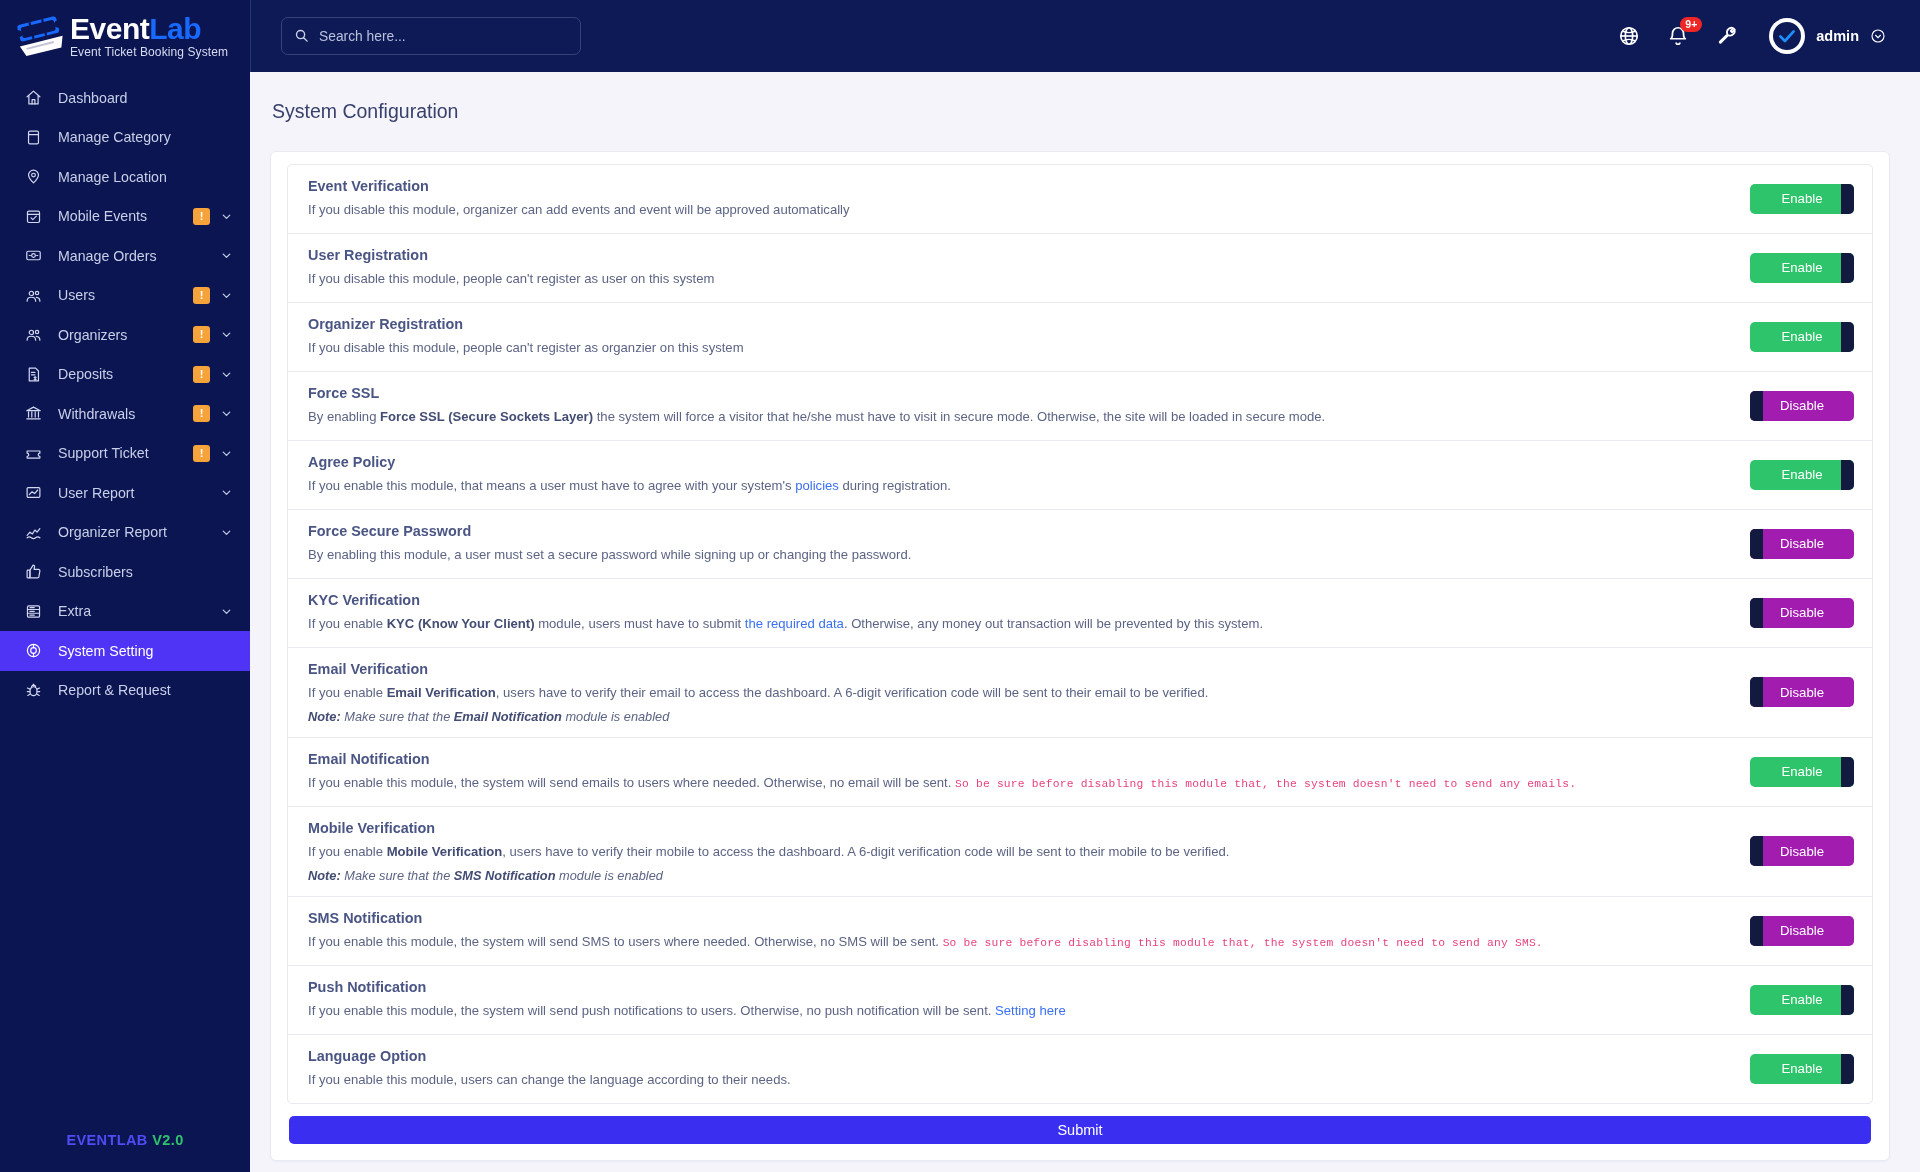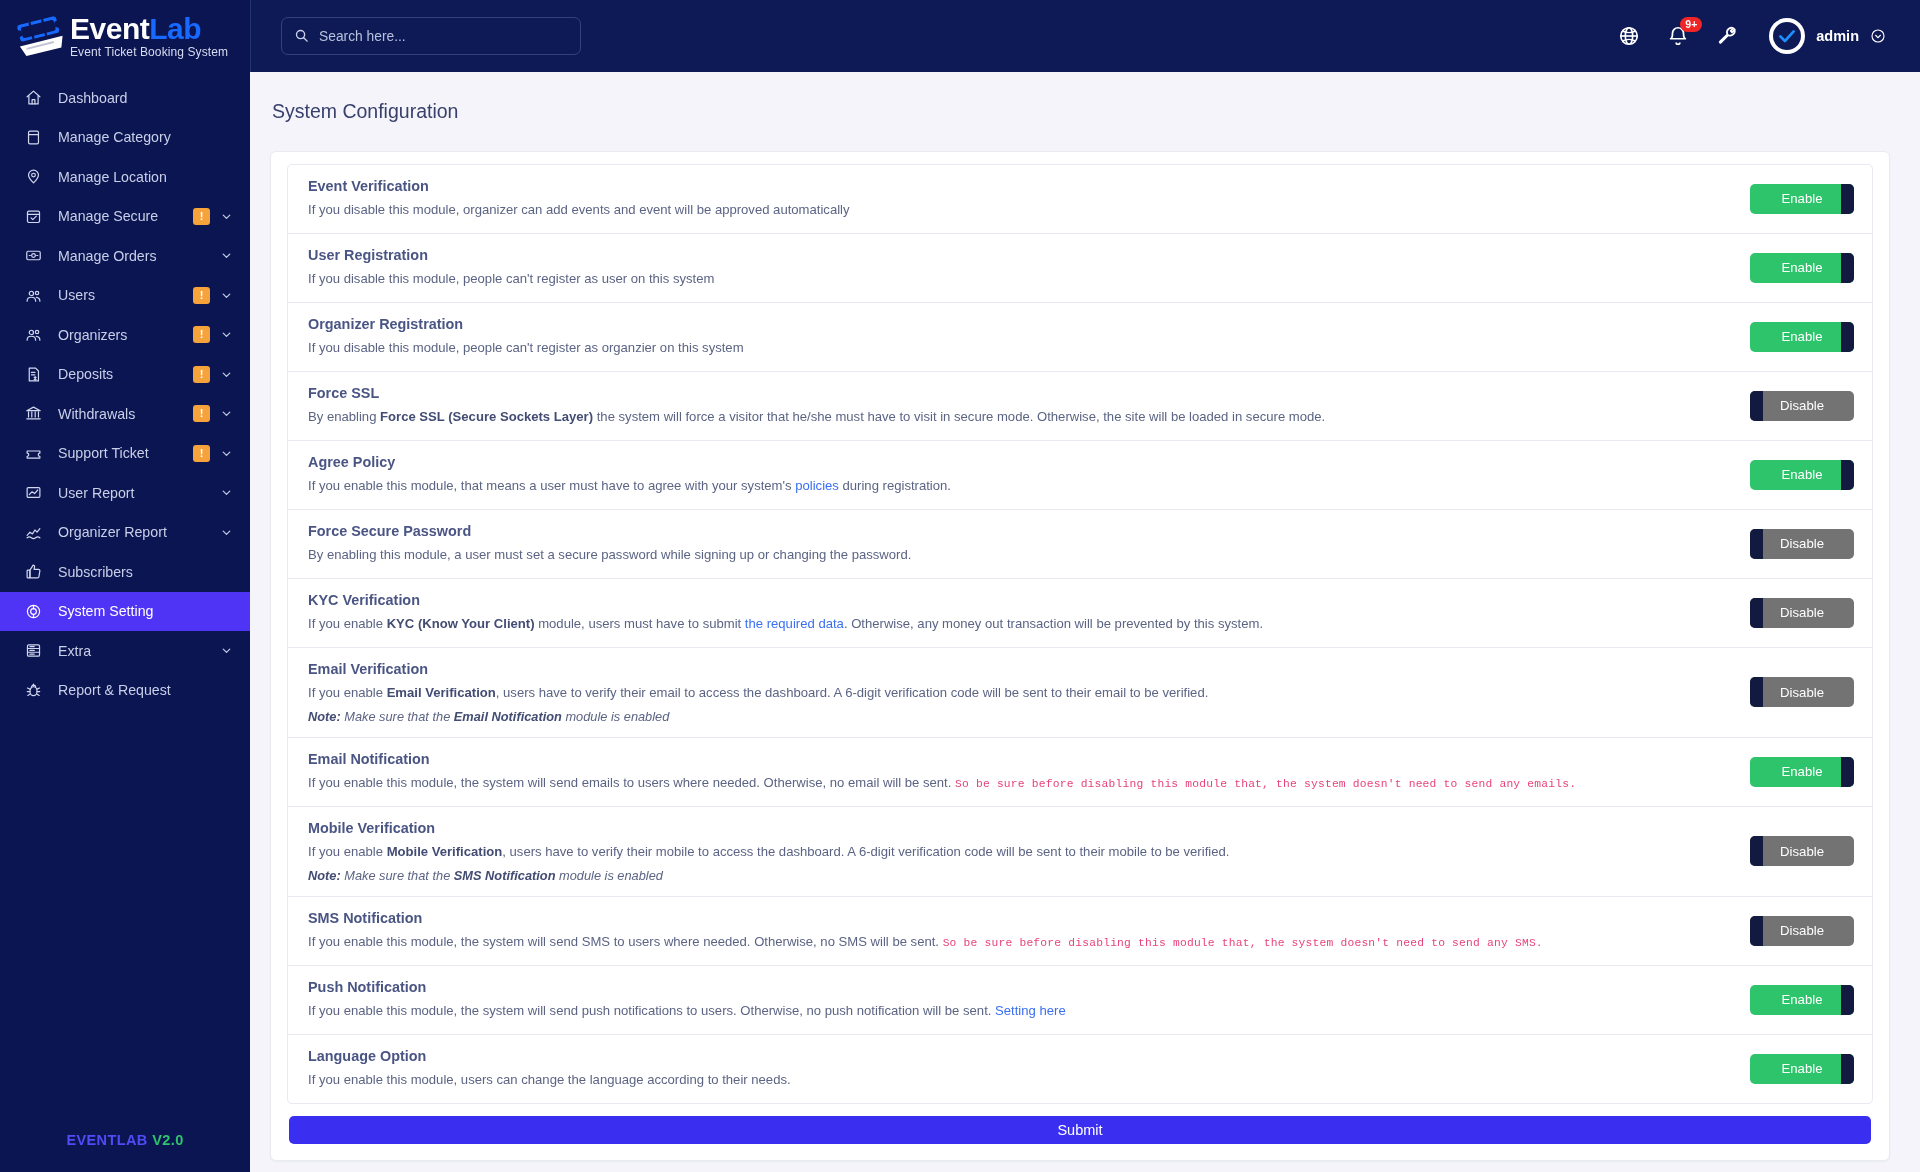--- a/index.html
+++ b/index.html
@@ -151,21 +151,21 @@
     display: flex; align-items: center; justify-content: center;
     cursor: pointer; user-select: none;
   }
   .toggle .lbl { color: #ffffff; font-size: 13.2px; font-weight: 500; z-index: 2; text-align: right; }
   .toggle .knob {
     position: absolute; top: 0; width: 13px; height: 30px;
     background: #131a3f; border-radius: 5px;
   }
   .toggle.on { background: #2ec46b; }
   .toggle.on .knob { right: 0; border-radius: 0 5px 5px 0; }
-  .toggle.off { background: #737373; margin-left: 29px; }
+  .toggle.off { background: #a21caf; margin-left: 29px; }
   .toggle.off .knob { left: 0; border-radius: 5px 0 0 5px; }
 
   .submit-wrap { padding: 12px 2px 0 2px; }
   .submit-btn {
     width: 100%; height: 28px;
     background: #3a2ff0; color: #ffffff;
     border: none; border-radius: 5px;
     font-size: 14.5px; font-family: "Liberation Sans", sans-serif;
     cursor: pointer;
   }
@@ -227,21 +227,21 @@
           <span class="nav-label">Manage Location</span>
         </div>
         <div class="nav-item">
           <span class="nav-ico">
             <svg viewBox="0 0 24 24" fill="none" stroke="currentColor" stroke-width="1.7" stroke-linecap="round" stroke-linejoin="round">
               <rect x="3.5" y="4.5" width="17" height="16" rx="2"></rect>
               <line x1="3.5" y1="9" x2="20.5" y2="9"></line>
               <polyline points="8.5,14 11,16.5 16,11.5"></polyline>
             </svg>
           </span>
-          <span class="nav-label">Manage Secure</span>
+          <span class="nav-label">Mobile Events</span>
           <span class="nav-badge">!</span>
           <span class="nav-caret">
             <svg viewBox="0 0 24 24" fill="none" stroke="currentColor" stroke-width="2.4" stroke-linecap="round" stroke-linejoin="round">
               <polyline points="6,9.5 12,15.5 18,9.5"></polyline>
             </svg>
           </span>
         </div>
         <div class="nav-item">
           <span class="nav-ico">
             <svg viewBox="0 0 24 24" fill="none" stroke="currentColor" stroke-width="1.7" stroke-linecap="round" stroke-linejoin="round">
@@ -372,47 +372,47 @@
         </div>
         <div class="nav-item">
           <span class="nav-ico">
             <svg viewBox="0 0 24 24" fill="none" stroke="currentColor" stroke-width="1.7" stroke-linecap="round" stroke-linejoin="round">
               <path d="M7 21V10l4.5-7c1.4 0 2.3 1 2 2.4L12.8 9H19a2 2 0 0 1 2 2.3l-1.2 7A2.3 2.3 0 0 1 17.5 21z"></path>
               <rect x="3" y="10" width="4" height="11" rx="1"></rect>
             </svg>
           </span>
           <span class="nav-label">Subscribers</span>
         </div>
-        <div class="nav-item active">
-          <span class="nav-ico">
-            <svg viewBox="0 0 24 24" fill="none" stroke="currentColor" stroke-width="1.7" stroke-linecap="round" stroke-linejoin="round">
-              <circle cx="12" cy="12" r="8.6"></circle>
-              <circle cx="12" cy="12" r="4"></circle>
-              <path d="M12 3.4v4.6M12 16v4.6"></path>
-            </svg>
-          </span>
-          <span class="nav-label">System Setting</span>
-        </div>
         <div class="nav-item">
           <span class="nav-ico">
             <svg viewBox="0 0 24 24" fill="none" stroke="currentColor" stroke-width="1.7" stroke-linecap="round" stroke-linejoin="round">
               <rect x="3.5" y="4" width="17" height="16" rx="1.8"></rect>
               <line x1="3.5" y1="9.2" x2="20.5" y2="9.2"></line>
               <line x1="3.5" y1="14.5" x2="20.5" y2="14.5"></line>
               <line x1="7" y1="6.6" x2="13" y2="6.6"></line>
               <line x1="7" y1="11.9" x2="13" y2="11.9"></line>
               <line x1="7" y1="17.2" x2="13" y2="17.2"></line>
             </svg>
           </span>
           <span class="nav-label">Extra</span>
           <span class="nav-caret">
             <svg viewBox="0 0 24 24" fill="none" stroke="currentColor" stroke-width="2.4" stroke-linecap="round" stroke-linejoin="round">
               <polyline points="6,9.5 12,15.5 18,9.5"></polyline>
             </svg>
           </span>
+        </div>
+        <div class="nav-item active">
+          <span class="nav-ico">
+            <svg viewBox="0 0 24 24" fill="none" stroke="currentColor" stroke-width="1.7" stroke-linecap="round" stroke-linejoin="round">
+              <circle cx="12" cy="12" r="8.6"></circle>
+              <circle cx="12" cy="12" r="4"></circle>
+              <path d="M12 3.4v4.6M12 16v4.6"></path>
+            </svg>
+          </span>
+          <span class="nav-label">System Setting</span>
         </div>
         <div class="nav-item">
           <span class="nav-ico">
             <svg viewBox="0 0 24 24" fill="none" stroke="currentColor" stroke-width="1.7" stroke-linecap="round" stroke-linejoin="round">
               <ellipse cx="12" cy="13" rx="5" ry="6.3"></ellipse>
               <path d="M9 7.5a3 3 0 0 1 6 0"></path>
               <line x1="12" y1="3" x2="12" y2="5.5"></line>
               <line x1="7" y1="10" x2="3.5" y2="8.5"></line>
               <line x1="7" y1="13.5" x2="3.2" y2="13.5"></line>
               <line x1="7.4" y1="17" x2="4" y2="19"></line>

